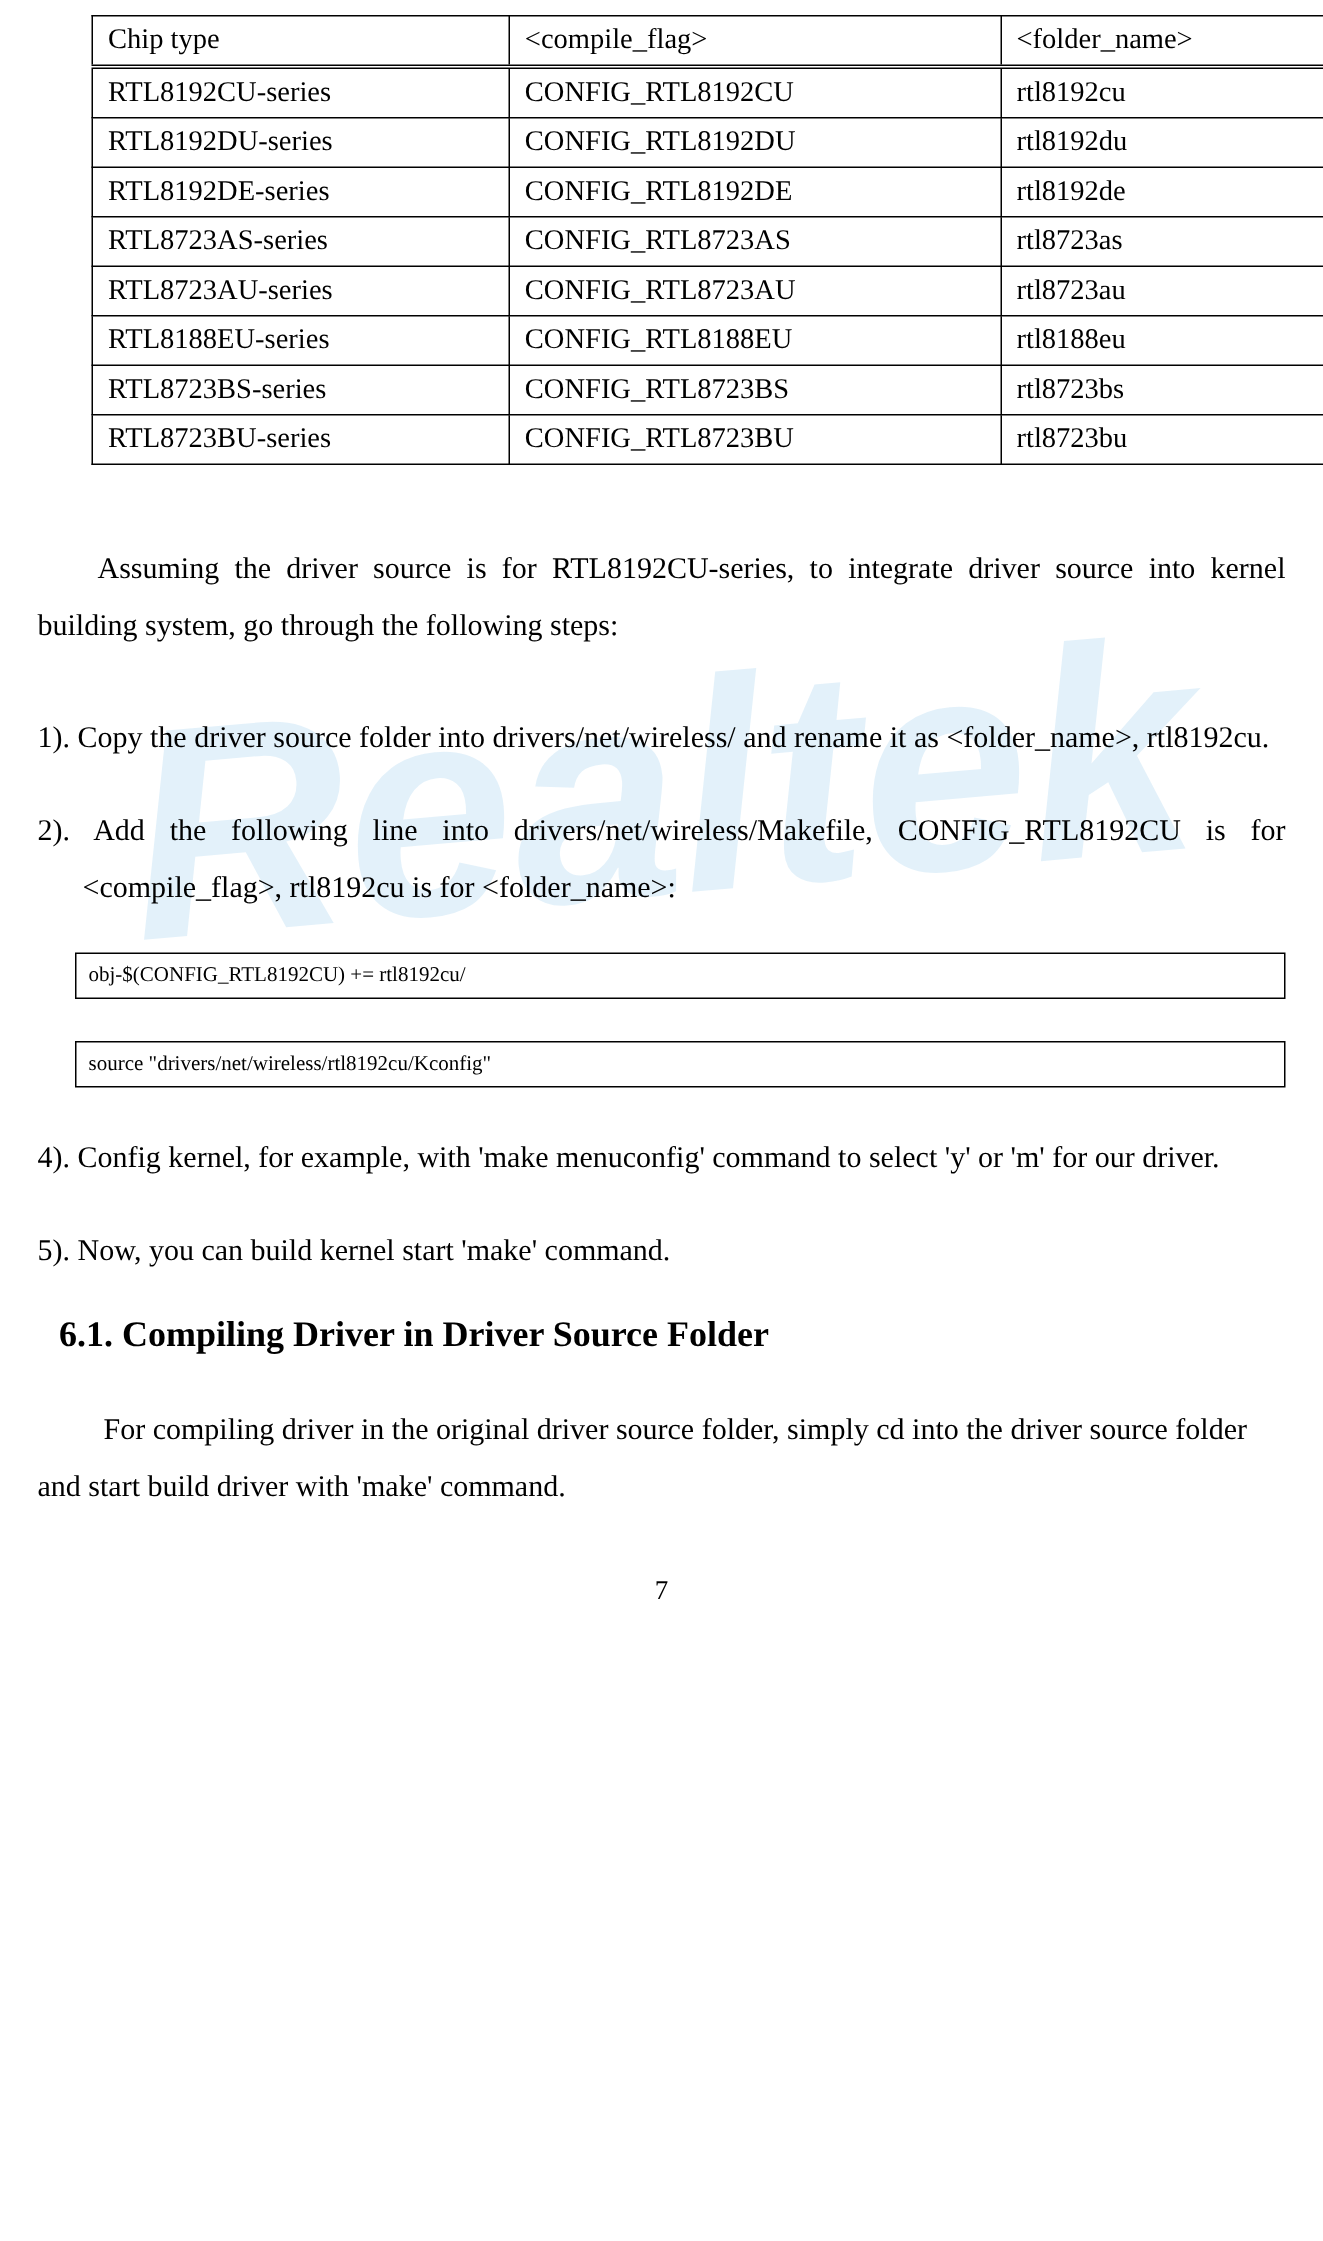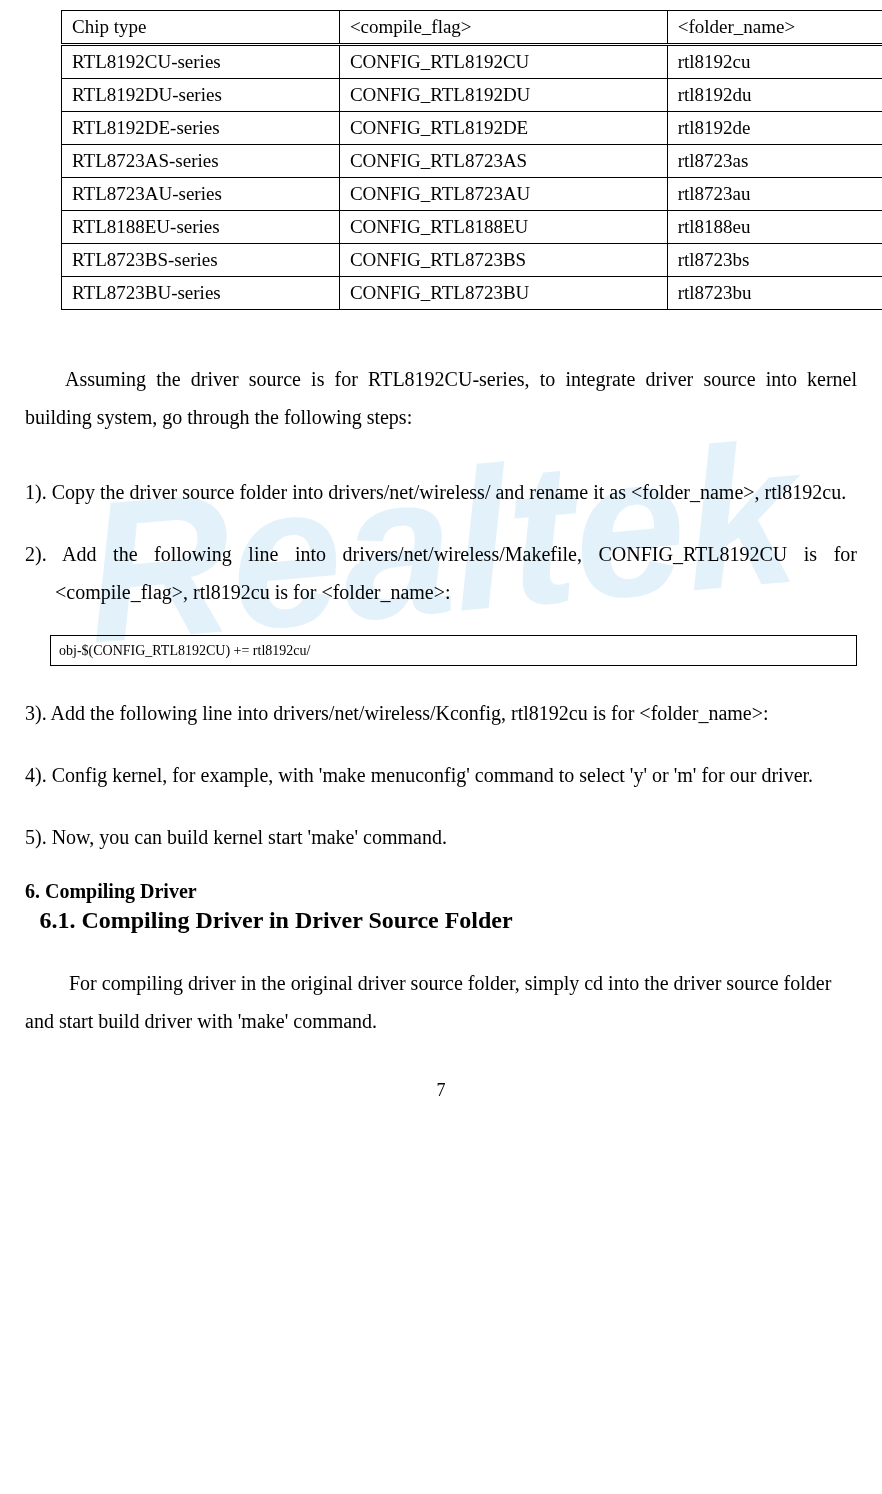--- a/index.html
+++ b/index.html
@@ -156,39 +156,35 @@
 
   <div class="step-wrapper">
     <p class="step">
       <span>2).</span>
       <span>Add the following line into drivers/net/wireless/Makefile, CONFIG_RTL8192CU is for &lt;compile_flag&gt;, rtl8192cu is for &lt;folder_name&gt;:</span>
     </p>
     <div class="codebox">obj-$(CONFIG_RTL8192CU)    += rtl8192cu/</div>
   </div>
 
   <div class="step-wrapper">
-    <p class="step">
-      <span>3).</span>
-      <span>Add the following line into drivers/net/wireless/Kconfig, rtl8192cu is for &lt;folder_name&gt;:</span>
-    </p>
+    <div class="codebox">source "drivers/net/wireless/rtl8192cu/Kconfig"</div>
   </div>
 
   <div class="step-wrapper">
     <p class="step">
       <span>4).</span>
       <span>Config kernel, for example, with 'make menuconfig' command to select 'y' or 'm' for our driver.</span>
     </p>
   </div>
 
   <div class="step-wrapper">
     <p class="step">
       <span>5).</span>
       <span>Now, you can build kernel start 'make' command.</span>
     </p>
   </div>
 
-  <p class="heading">6.    Compiling Driver</p>
   <p class="subheading">6.1.   Compiling Driver in Driver Source Folder</p>
   <p class="body-after-heading">For compiling driver in the original driver source folder, simply cd into the driver source folder and start build driver with 'make' command.</p>
 
   <p class="pagenum">7</p>
 
 </div>
 
 </body></html>

